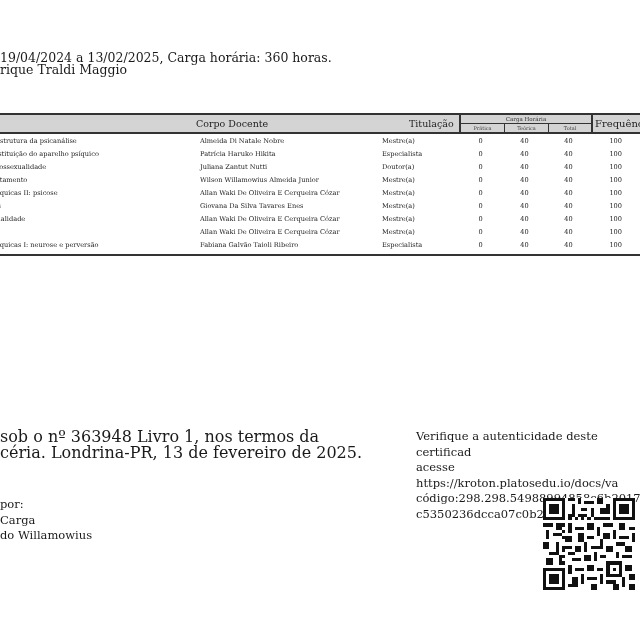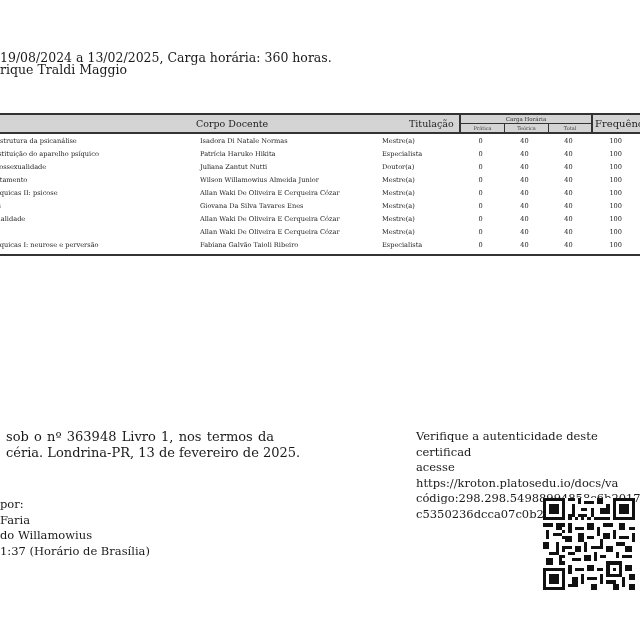--- a/index.html
+++ b/index.html
@@ -28,49 +28,49 @@
   .c { position: absolute; top: 0; white-space: nowrap; }
   .c-disc { left: 0; }
   .c-doc { left: 210px; }
   .c-tit { left: 392px; }
   .c-p { left: 469px; width: 43px; text-align: center; }
   .c-t { left: 513px; width: 43px; text-align: center; }
   .c-tot { left: 557px; width: 43px; text-align: center; }
   .c-f { left: 580px; width: 60px; text-align: right; padding-right: 5px; box-sizing: border-box; }
   .c-f { left: 597px; width: 40px; }
 
-  .reg-text { position: absolute; left: 6px; top: 429px; width: 268px; font-size: 13px; line-height: 15.5px; text-align: justify; text-align-last: justify; }
+  .reg-text { position: absolute; left: 0; top: 429px; width: 268px; font-size: 16px; line-height: 15.5px; text-align: justify; text-align-last: justify; }
   .reg-text div { white-space: nowrap; }
   .reg-text div.last { text-align-last: left; }
   .sig { position: absolute; left: 0; top: 497px; font-size: 11.5px; line-height: 15.5px; }
   .verify { position: absolute; left: 416px; top: 429px; font-size: 11.5px; line-height: 15.5px; }
   .qr { position: absolute; left: 543px; top: 498px; width: 92px; height: 92px; }
 </style>
 </head>
 <body>
 
 <div class="abs hdr-line" id="name-line">rique Traldi Maggio</div>
-<div class="abs hdr-line" id="period-line">19/08/2024 a 13/02/2025, Carga horária: 360 horas.</div>
+<div class="abs hdr-line" id="period-line">19/04/2024 a 13/02/2025, Carga horária: 360 horas.</div>
 
 <div class="tbl">
   <div class="thead">
     <span class="th th-docente">Corpo Docente</span>
     <span class="th th-titulacao">Titulação</span>
     <div class="ch-group">
       <div class="ch-title">Carga Horária</div>
       <div class="ch-sub ch-p">Prática</div>
       <div class="ch-sub ch-t">Teórica</div>
       <div class="ch-sub ch-tot">Total</div>
     </div>
     <span class="th th-freq">Frequênci</span>
   </div>
   <div class="rows">
     <div class="row">
       <span class="c c-disc">e estrutura da psicanálise</span>
-      <span class="c c-doc">Isadora Di Natale Normas</span>
+      <span class="c c-doc">Almeida Di Natale Nobre</span>
       <span class="c c-tit">Mestre(a)</span>
       <span class="c c-p">0</span>
       <span class="c c-t">40</span>
       <span class="c c-tot">40</span>
       <span class="c c-f">100</span>
     </div>
     <div class="row">
       <span class="c c-disc">onstituição do aparelho psíquico</span>
       <span class="c c-doc">Patrícia Haruko Hikita</span>
       <span class="c c-tit">Especialista</span>
@@ -145,23 +145,22 @@
   </div>
 </div>
 
 <div class="reg-text">
   <div> sob o nº 363948 Livro 1, nos termos da</div>
   <div class="last">céria. Londrina-PR, 13 de fevereiro de 2025.</div>
 </div>
 
 <div class="sig">
   <div>por:</div>
-  <div> Faria</div>
+  <div> Carga</div>
   <div>do Willamowius</div>
-  <div>1:37 (Horário de Brasília)</div>
 </div>
 
 <div class="verify">
   <div>Verifique a autenticidade deste certificad</div>
   <div>acesse https://kroton.platosedu.io/docs/va</div>
   <div>código:298.298.54988994858c6b2017a6</div>
   <div>c5350236dcca07c0b2fd03</div>
 </div>
 
 <svg class="qr" viewBox="0 0 29 29" shape-rendering="crispEdges">

